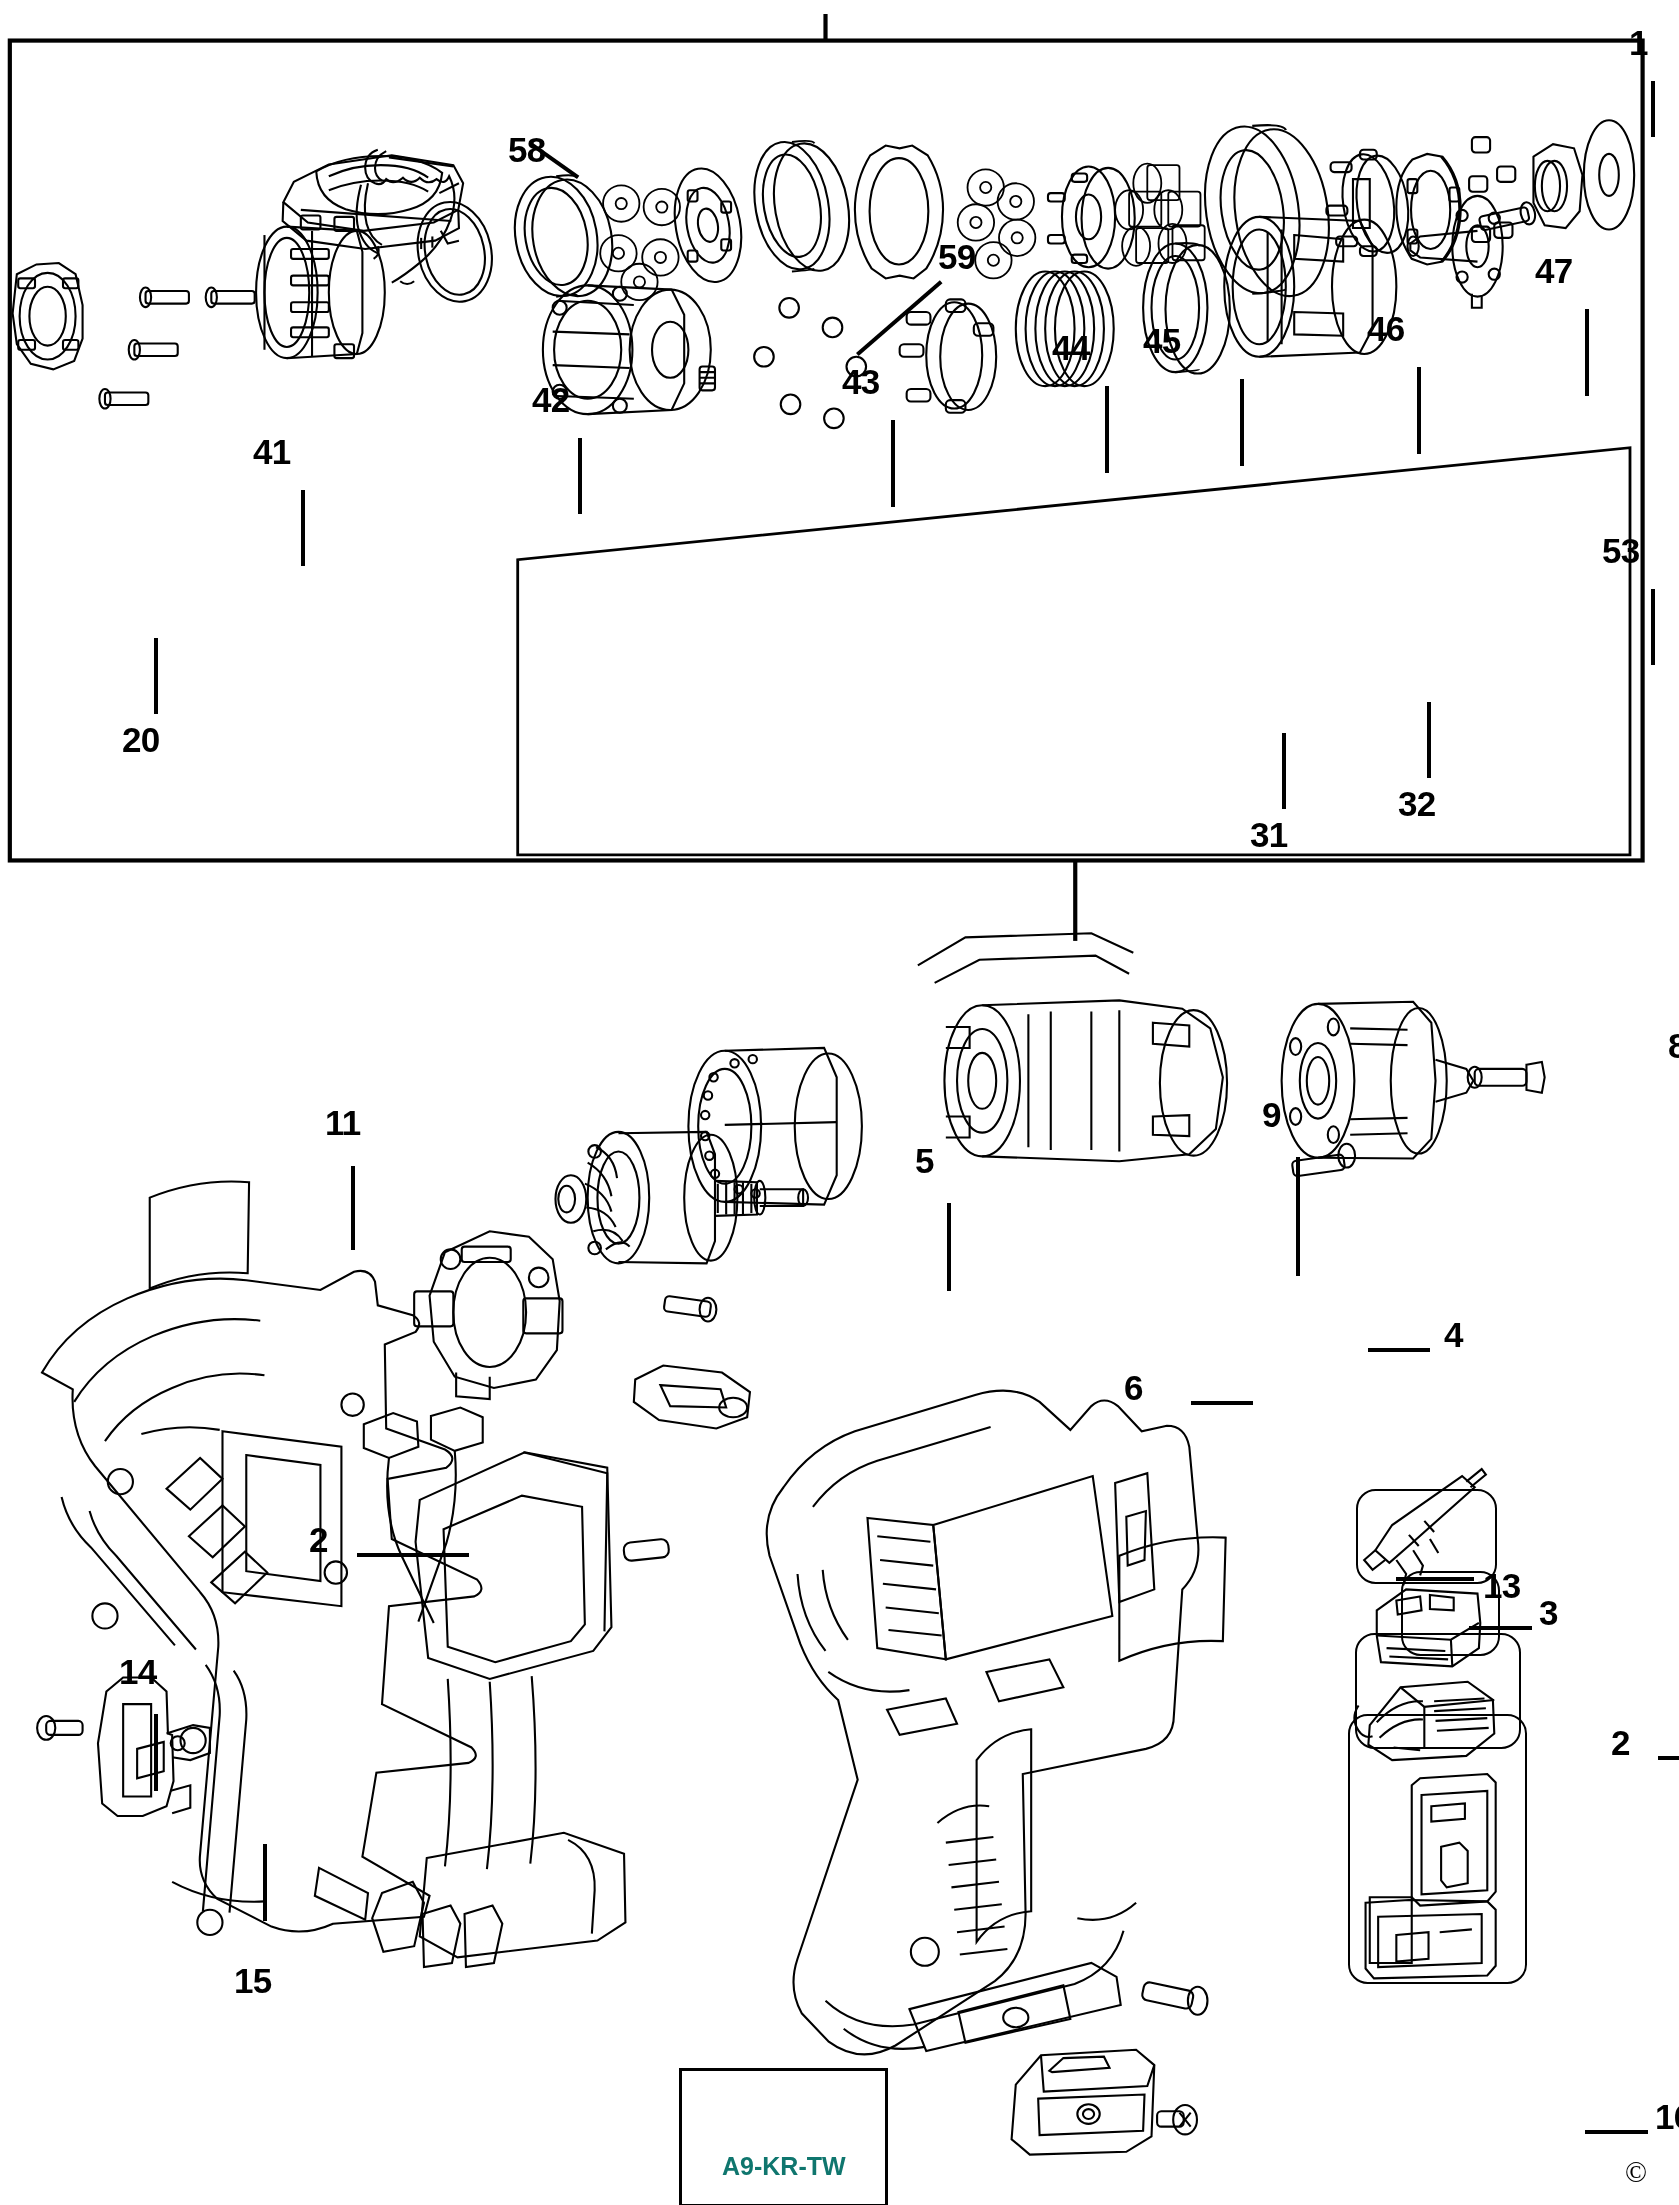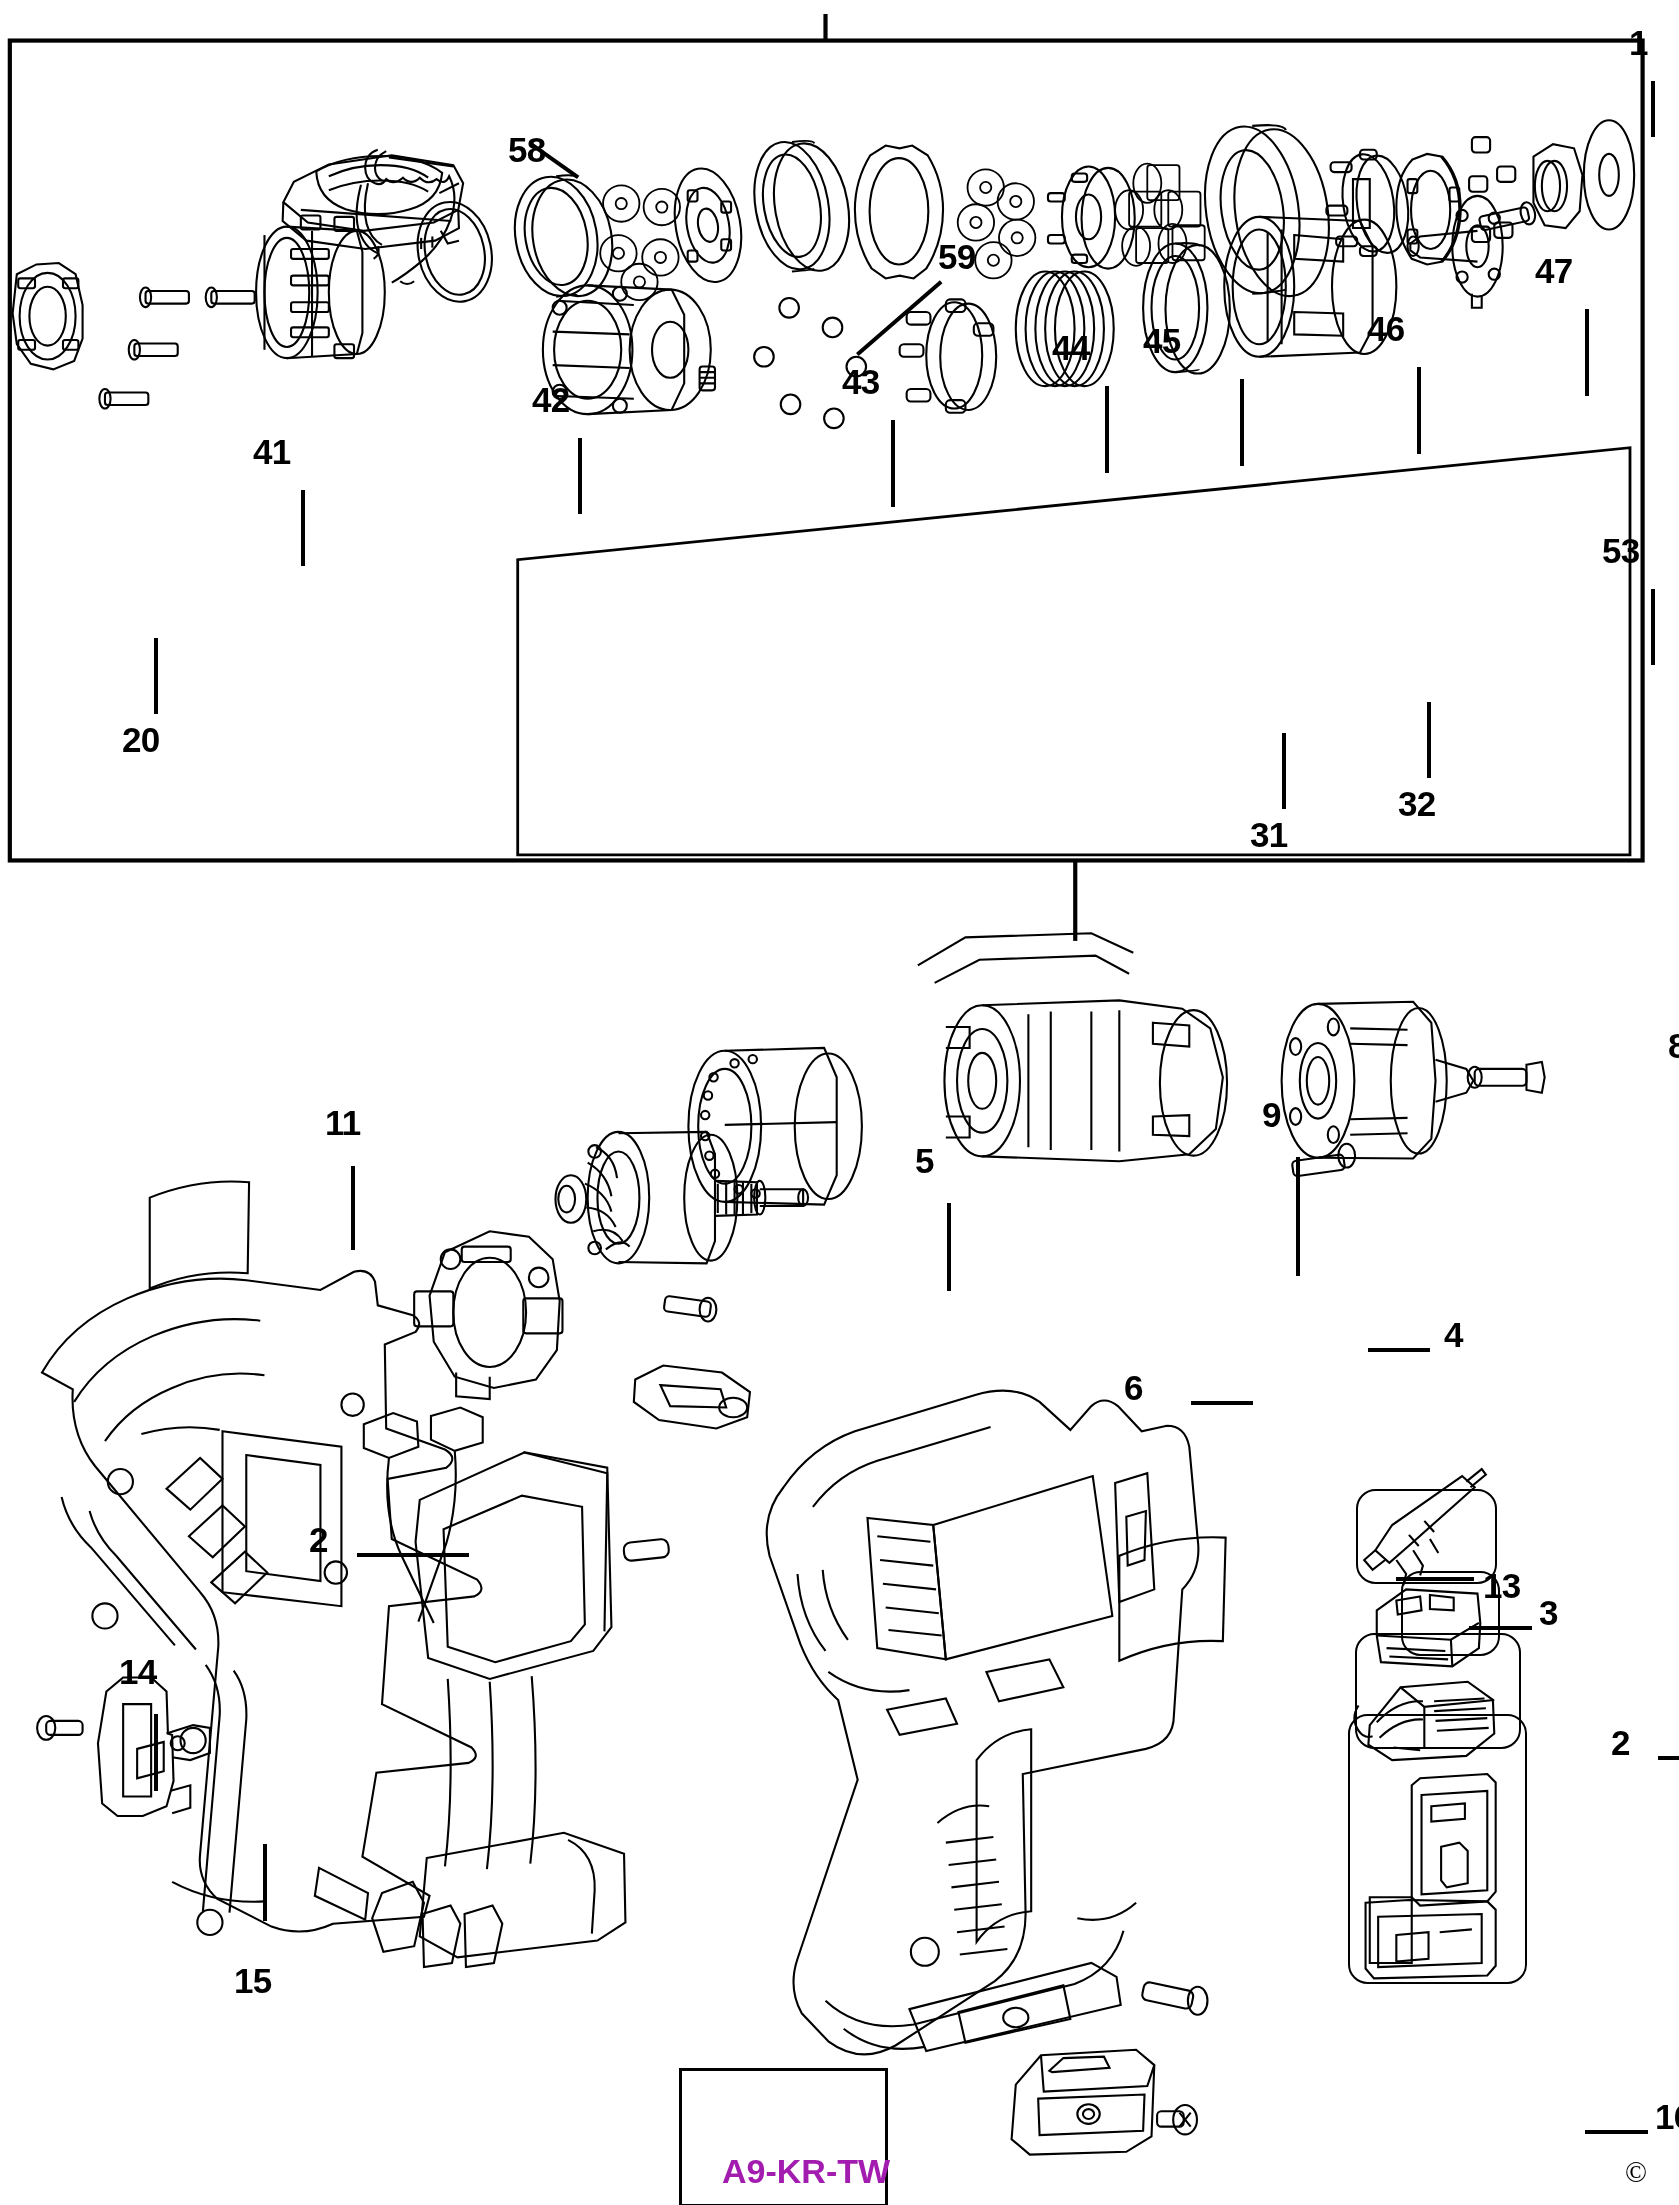--- a/index.html
+++ b/index.html
@@ -25,21 +25,21 @@
   
   .lead{position:absolute;background:#000;}
   .lead.v{width:3.5px;}
   .lead.h{height:3.5px;}
   .lead.diag{transform-origin:0 0;height:3.5px;}
   
   .frame{position:absolute;border:3.5px solid #000;background:transparent;}
   .acc-frame{position:absolute;border:2.8px solid #000;border-radius:19.6px;background:transparent;}
   .code-txt{
     position:absolute;font-family:"Liberation Sans",sans-serif;
-    font-weight:bold;font-size:34px;color:#a21caf;letter-spacing:0px;
+    font-weight:bold;font-size:25px;color:#0f766e;letter-spacing:0px;
   }
   .copy{
     position:absolute;font-family:"Liberation Serif",serif;
     font-size:29px;color:#000;
   }
   svg.art{position:absolute;left:0;top:0;width:1679px;height:2205px;pointer-events:none;}
 </style>
 </head>
 <body>
 

